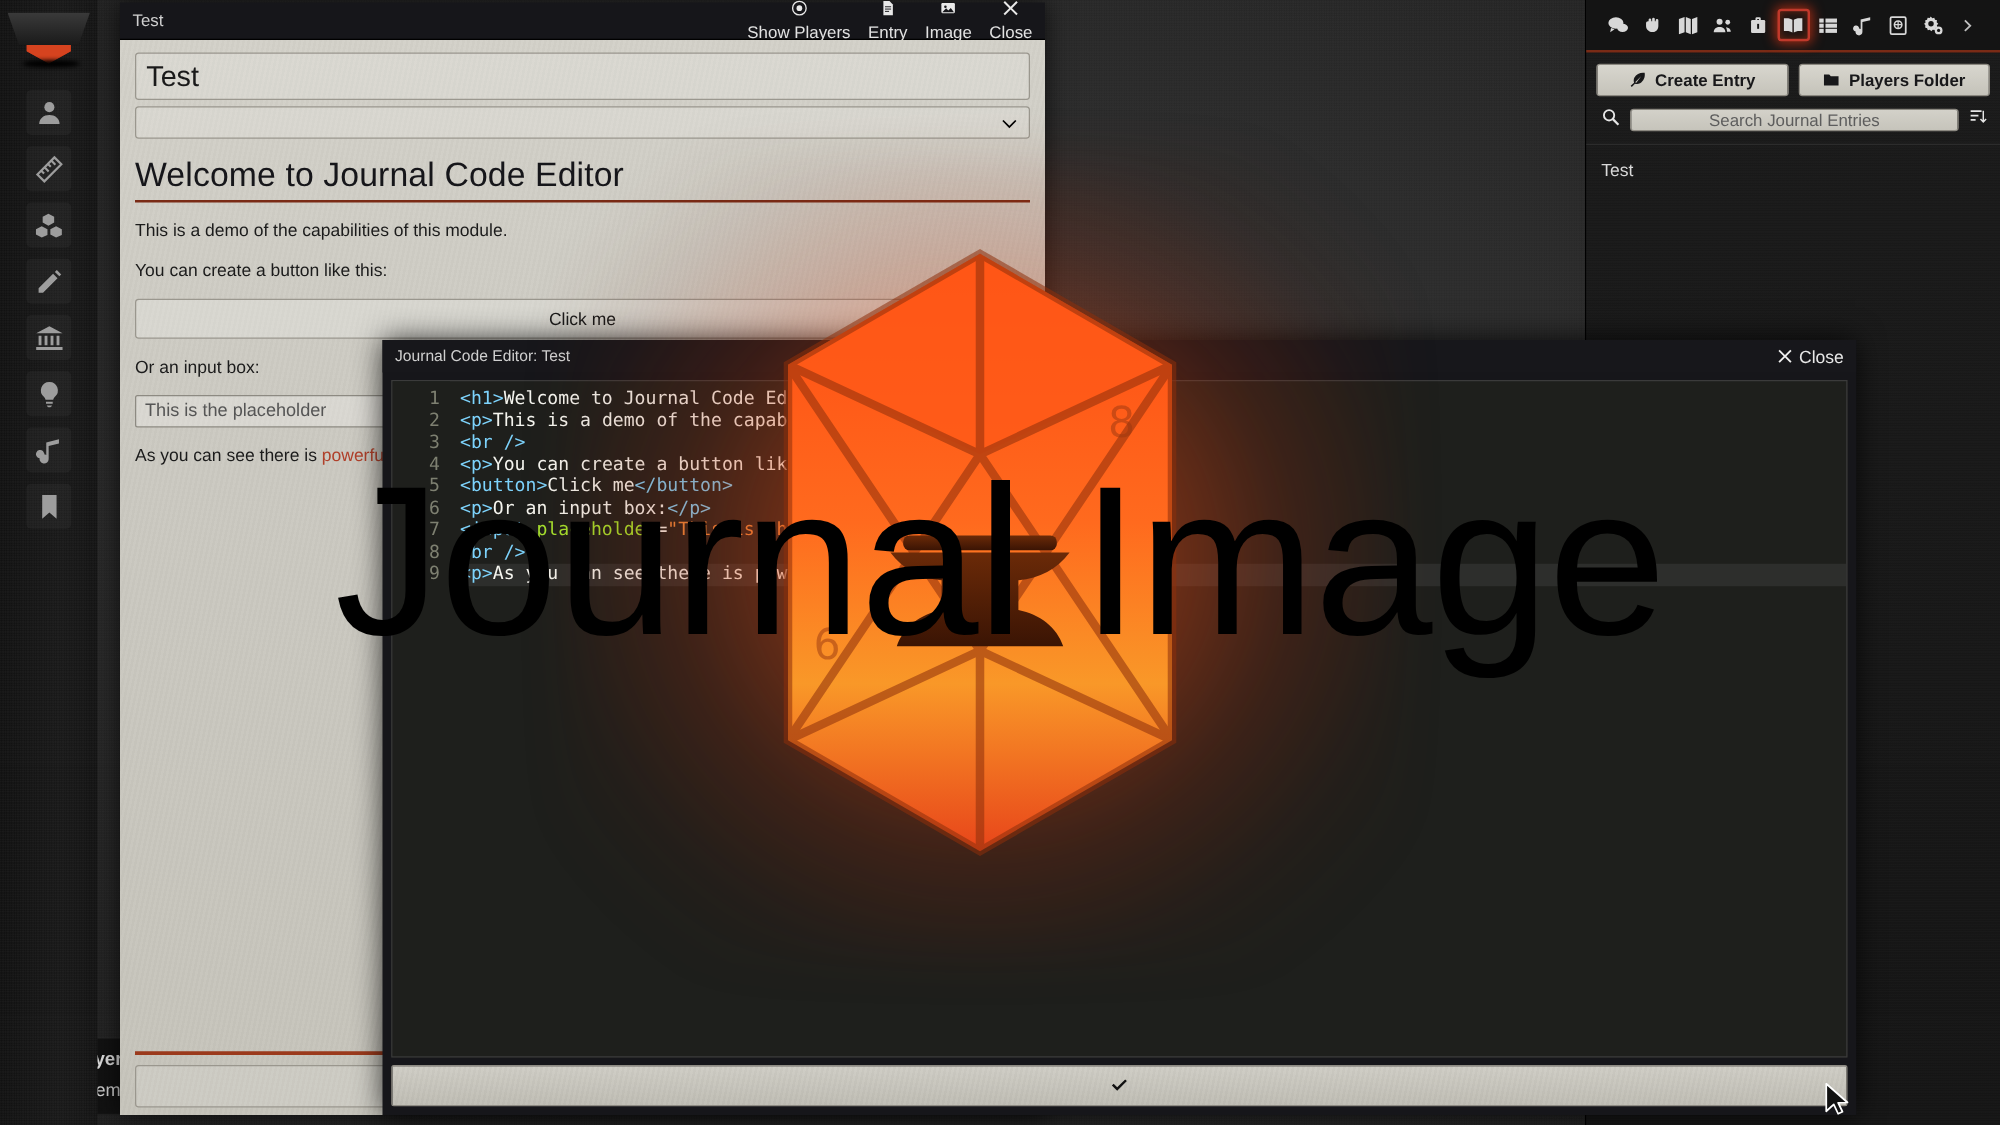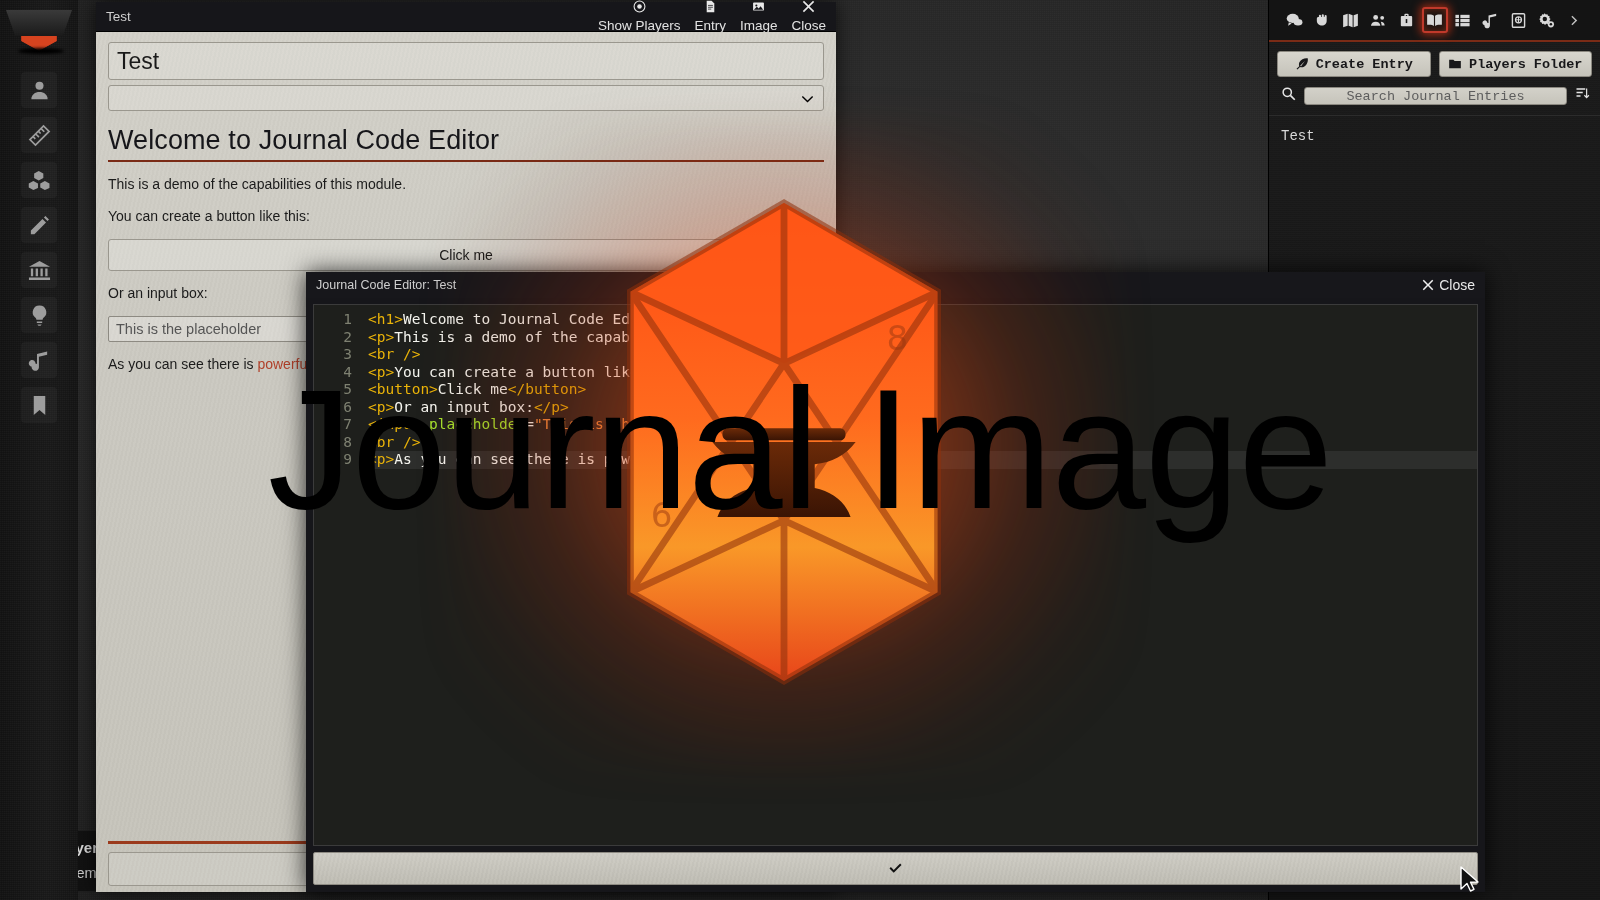--- a/index.html
+++ b/index.html
@@ -173,21 +173,20 @@
 
   
   #sidebar {
     position: absolute; right: 0; top: 0;
     width: 332px; height: 900px;
     background:
       repeating-linear-gradient(0deg, rgba(255,255,255,.012) 0 1px, rgba(0,0,0,0) 1px 2px),
       linear-gradient(180deg,#1a1a1a,#151515);
     border-left: 1px solid #000;
     z-index: 25;
-    font-family: Liberation Mono, monospace;
   }
   .sb-tabs {
     height: 42px;
     display: flex; align-items: center; justify-content: center;
     gap: 2px;
     background: #141414;
     border-bottom: 2px solid #7a2b16;
     padding: 0 4px;
   }
   .sb-tab {
@@ -278,21 +277,21 @@
     background: #1e1f1c;
     user-select: none;
   }
   .code {
     flex: 1; padding: 6px 0 0 8px;
     color: #f8f8f2; white-space: pre;
     overflow: hidden;
   }
   .code .ln { height: 17.5px; }
   .code .ln.cur { background: rgba(255,255,255,.07); }
-  .tag   { color: #eab308; }
+  .tag   { color: #7dd3fc; }
   .attr  { color: #a6e22e; }
   .str   { color: #ef8b3d; }
   .plain { color: #f5f5ef; }
 
   .cd-footer { padding: 6px 7px 7px 7px; }
   .save-btn {
     width: 100%; height: 33px;
     background:
       repeating-linear-gradient(102deg, rgba(0,0,0,.018) 0 2px, rgba(255,255,255,.016) 2px 4px),
       linear-gradient(180deg,#cfcdc5,#bfbdb4);

